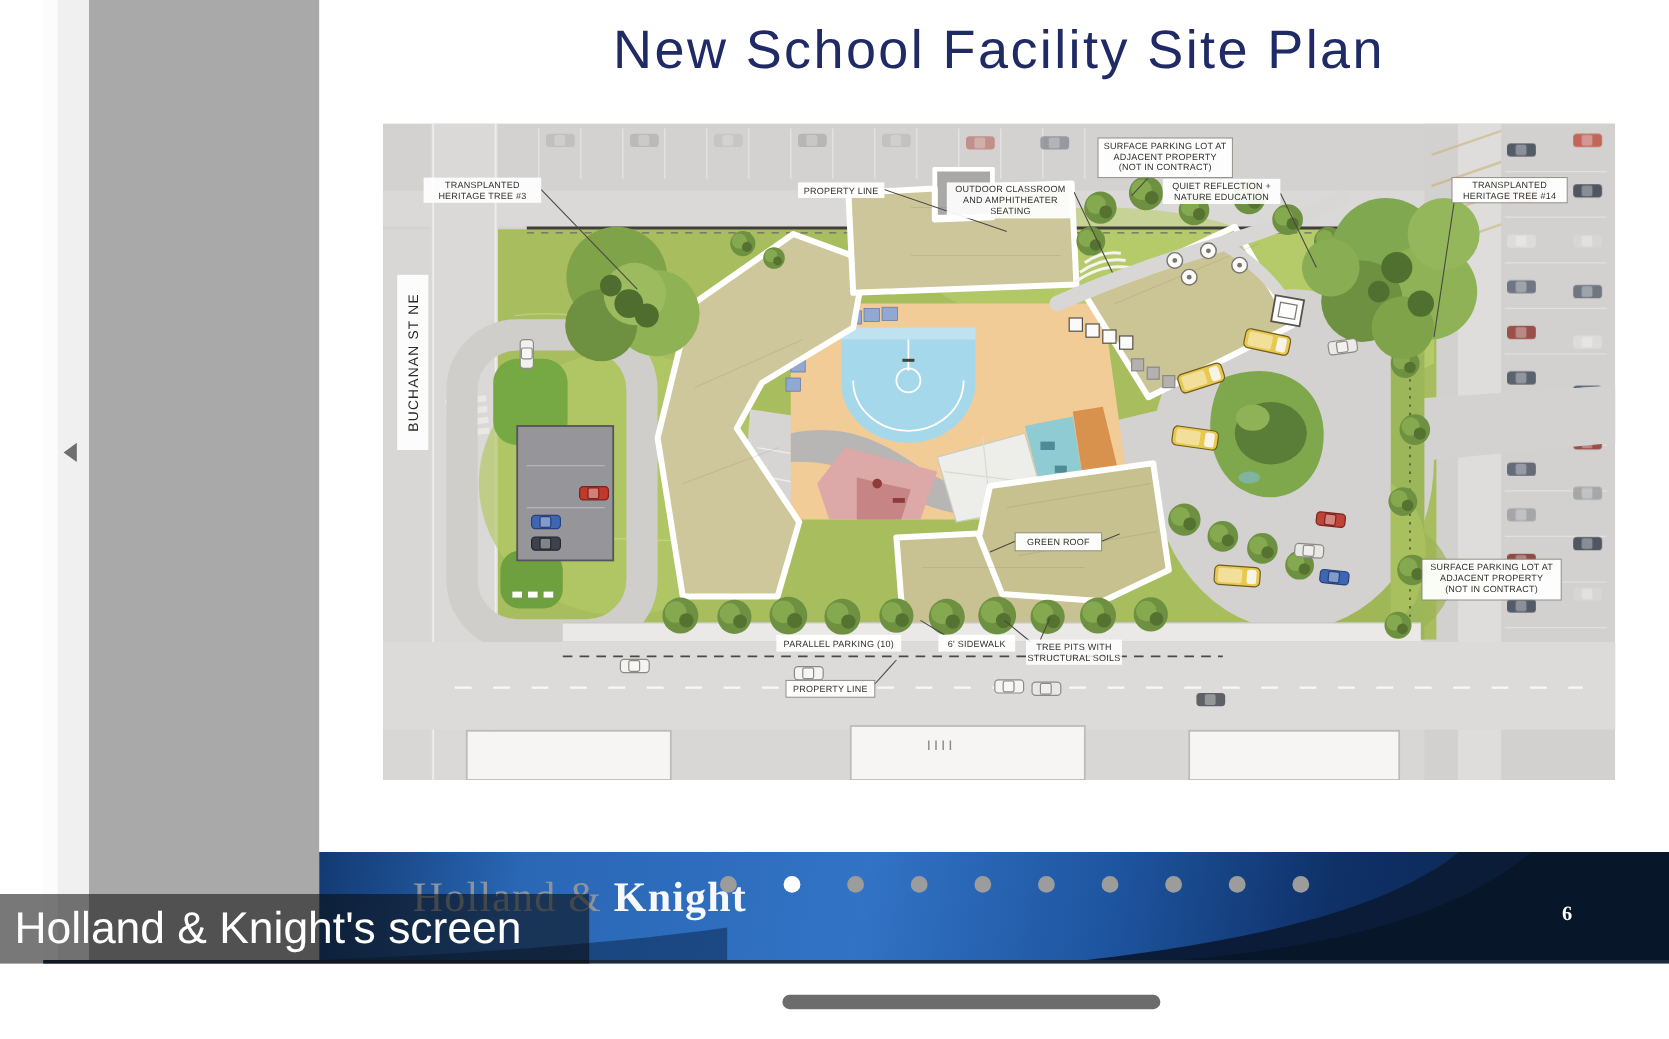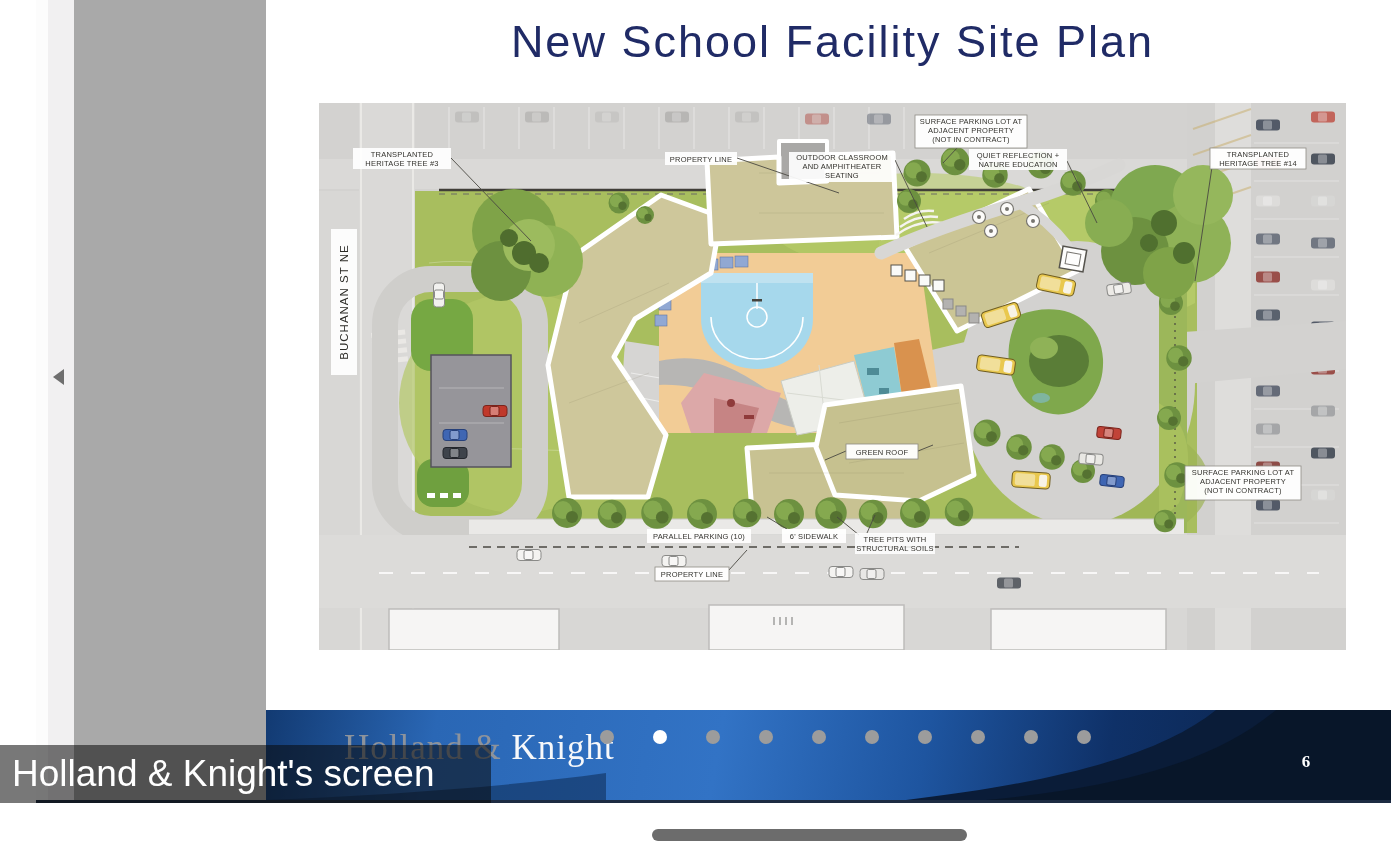--- a/index.html
+++ b/index.html
@@ -16,21 +16,21 @@
       font-weight:400;color:#202b66;letter-spacing:2px;white-space:nowrap;}
   .plan{position:absolute;left:53px;top:103px;width:1027px;height:547px;}
   .plan svg{display:block;}
   .plan text{font-family:"Liberation Sans",sans-serif;}
   .footer{position:absolute;left:0;top:710px;width:1133px;height:90px;overflow:hidden;
       background:linear-gradient(100deg,#123a72 0%,#2a67b5 15%,#3273c5 40%,#1e55a0 58%,#0f3168 74%,#0a1f40 100%);}
   .footer svg{position:absolute;left:0;top:0;}
   .hk-logo{position:absolute;left:78px;top:18px;font-family:"Liberation Serif",serif;font-size:35px;
       letter-spacing:1px;white-space:nowrap;}
   .hk-logo .lg-gray{color:#8d939c;}
-  .hk-logo .lg-white{color:#f7f8fa;}
+  .hk-logo .lg-white{color:#f7f8fa;font-weight:bold;}
   .dot{position:absolute;top:20px;width:14px;height:14px;border-radius:50%;background:#9c9c9c;cursor:pointer;}
   .dot.active{background:#ffffff;}
   .page-number{position:absolute;left:1010px;top:42px;width:60px;text-align:center;color:#ffffff;
       font-family:"Liberation Serif",serif;font-size:17px;font-weight:700;}
   .overlay-label{position:absolute;left:0;top:745px;width:479px;height:58px;background:rgba(10,10,10,0.55);
       color:#ffffff;font-size:37px;line-height:57px;padding-left:12px;white-space:nowrap;overflow:hidden;z-index:50;}
   .bottom-bar{position:absolute;left:652px;top:829px;width:315px;height:12px;border-radius:6px;
       background:#6c6c6c;cursor:grab;}
 </style>
 </head>

